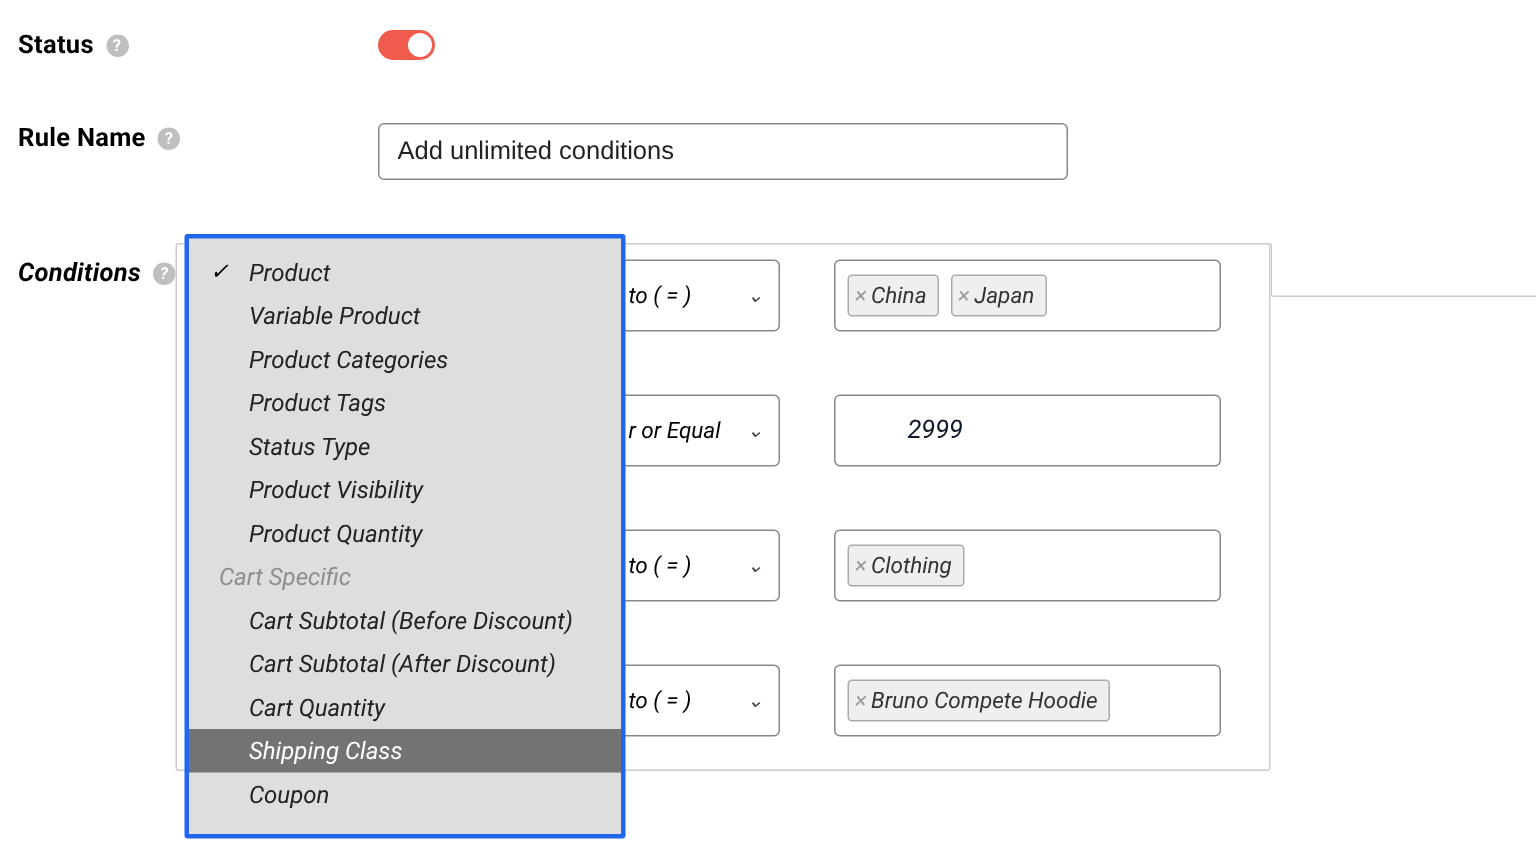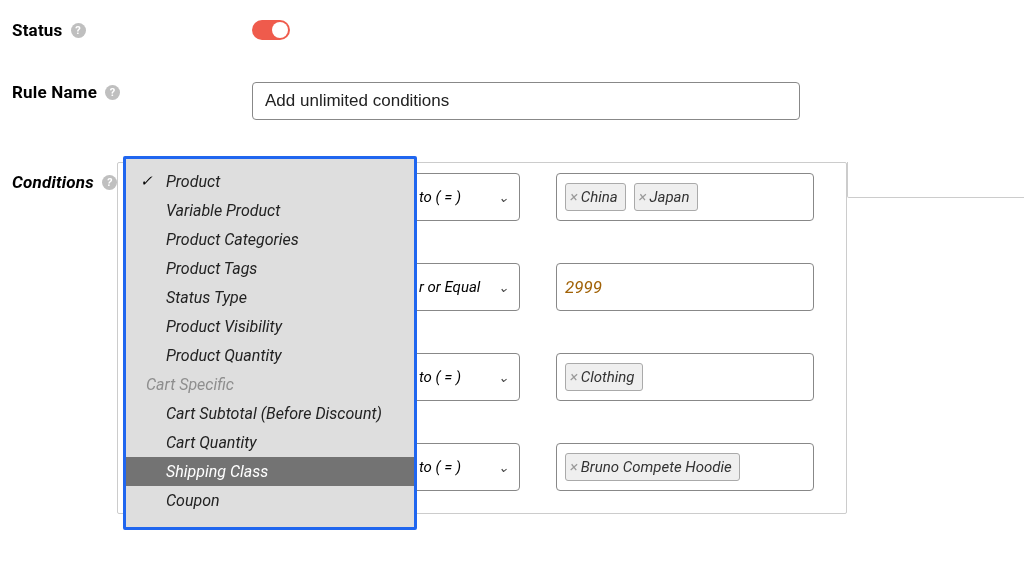--- a/index.html
+++ b/index.html
@@ -61,21 +61,21 @@
     right: 2px; top: 2px;
     width: 16px; height: 16px;
     border-radius: 50%;
     background: #fff;
   }
 
   .field-col { flex: 1; }
 
   
   .text-input {
-    width: 548px;
+    width: 460px;
     height: 38px;
     padding: 6px 12px;
     font-size: 17px;
     border: 1px solid #888;
     border-radius: 4px;
     background: #fff;
     color: #222;
   }
 
   
@@ -143,21 +143,22 @@
     align-items: center;
     color: #333;
   }
   .tag .x {
     color: #999;
     margin-right: 3px;
     font-size: 15px;
   }
   .value-text {
     font-size: 17px;
-    color: #a16207;
+    color: #0f172a;
+    margin-left: 40px;
   }
 
   .trash-col {
     width: 34px;
     display: flex;
     align-items: flex-start;
     justify-content: center;
     flex-direction: column;
   }
   .trash-btn {
@@ -318,20 +319,21 @@
 
               <div class="dd-item"><span class="dd-check">✓</span><span>Product</span></div>
               <div class="dd-item"><span>Variable Product</span></div>
               <div class="dd-item"><span>Product Categories</span></div>
               <div class="dd-item"><span>Product Tags</span></div>
               <div class="dd-item"><span>Status Type</span></div>
               <div class="dd-item"><span>Product Visibility</span></div>
               <div class="dd-item"><span>Product Quantity</span></div>
               <div class="dd-group">Cart Specific</div>
               <div class="dd-item"><span>Cart Subtotal (Before Discount)</span></div>
+              <div class="dd-item"><span>Cart Subtotal (After Discount)</span></div>
               <div class="dd-item"><span>Cart Quantity</span></div>
               <div class="dd-item highlight"><span>Shipping Class</span></div>
               <div class="dd-item"><span>Coupon</span></div>
               <div class="dd-item"></div>
           </div>
 
         </div>
         <div class="spacer-block"></div>
       </div>
 

